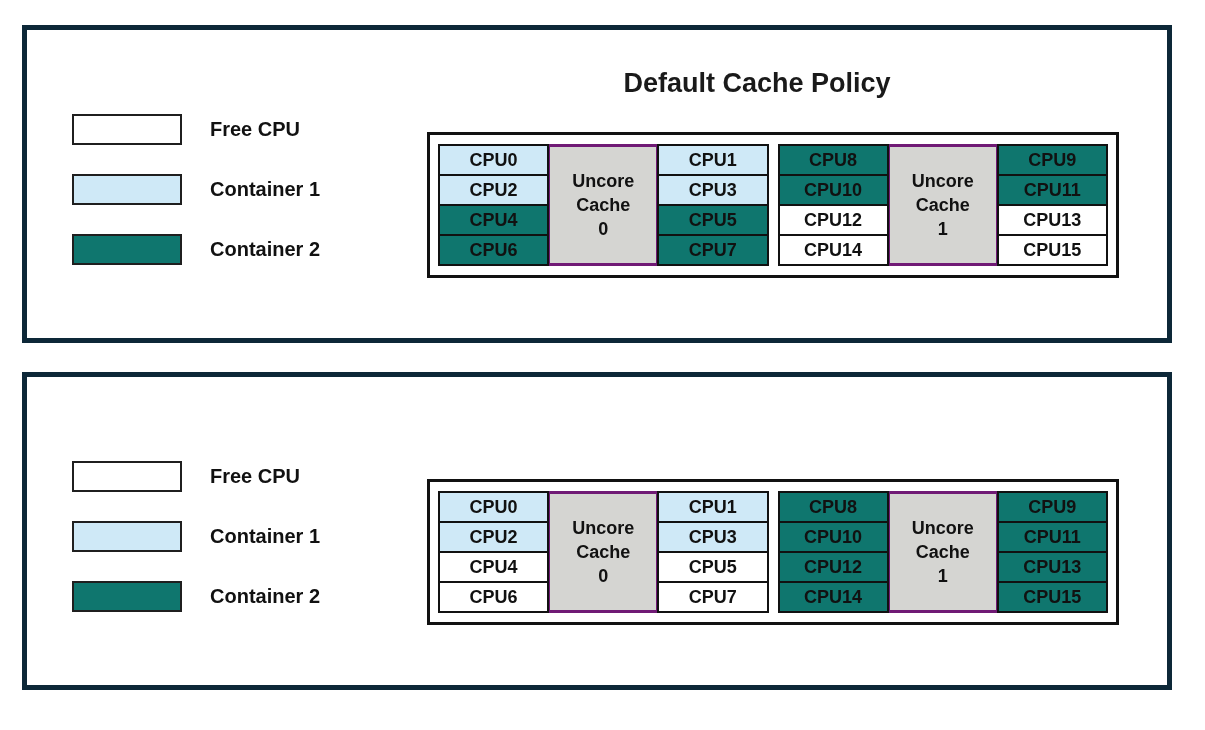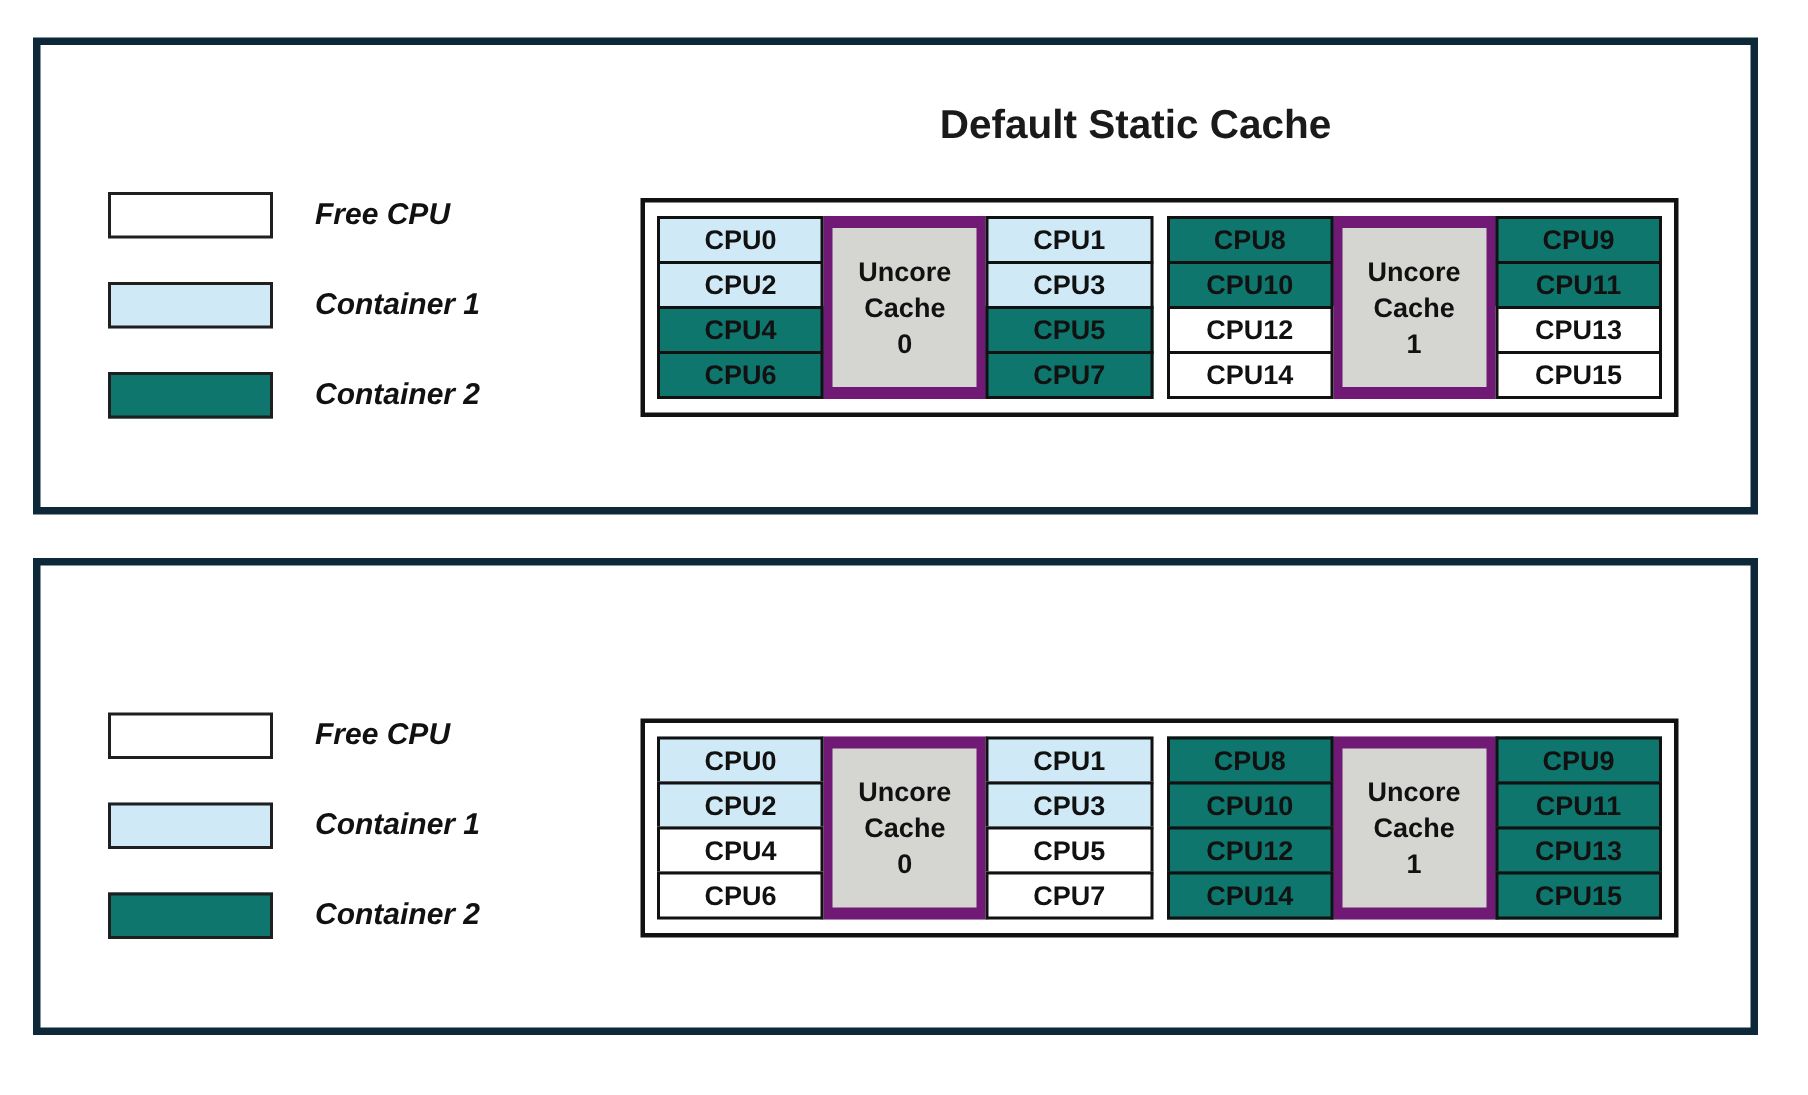--- a/index.html
+++ b/index.html
@@ -10,55 +10,55 @@
   .panel {
     position:absolute; left:22px; width:1150px; height:318px;
     border:5px solid #0d2838; background:#ffffff; box-sizing:border-box;
   }
   #panel-0 { top:25px; }
   #panel-1 { top:372px; }
   .panel-title {
     position:absolute; left:320px; width:820px; top:38px; margin:0;
     text-align:center; font-size:27px; font-weight:700; color:#1a1a1a;
   }
-  .legend { position:absolute; left:45px; top:98px;font-style:italic; }
+  .legend { position:absolute; left:45px; top:84px; }
   .legend-row { display:flex; align-items:center; height:31px; margin-bottom:29px; }
   .swatch {
     width:110px; height:31px; border:2px solid #1f1f1f;
     box-sizing:border-box; margin-right:28px; flex:none;
   }
   .legend-label { font-size:20px; font-weight:700; color:#111; white-space:nowrap; }
   .diagram {
     position:absolute; left:400px; top:102px; width:692px; height:146px;
     border:3px solid #111; box-sizing:border-box; padding:9px 8px;
     display:flex; gap:9px; background:#ffffff;
   }
   .group { flex:1; display:flex; }
   .cpu-col { flex:1; display:flex; flex-direction:column; position:relative; z-index:1; }
   .cpu-cell {
     flex:1; border:2px solid #111; box-sizing:border-box;
     display:flex; align-items:center; justify-content:center;
     font-size:18px; font-weight:700; color:#111; white-space:nowrap;
   }
   .cpu-cell + .cpu-cell { margin-top:-2px; }
   .cache-cell {
-    width:112px; flex:none; border:8px solid #701a75; box-sizing:border-box;
+    width:112px; flex:none; border:3px solid #701a75; box-sizing:border-box;
     margin:0 -2px; background:#d5d5d2; position:relative; z-index:0;
     display:flex; flex-direction:column; align-items:center; justify-content:center;
     font-size:18px; font-weight:700; color:#111; line-height:1.35; text-align:center;
   }
   [data-state="free"] { background:#ffffff; }
   [data-state="container1"] { background:#cfe9f7; }
   [data-state="container2"] { background:#0f766e; }
 </style>
 </head>
 <body>
 
 <section class="panel" id="panel-0">
-  <h2 class="panel-title">Default Static Cache</h2>
+  <h2 class="panel-title">Default Cache Policy</h2>
 
   <div class="legend">
     <div class="legend-row">
       <span class="swatch" data-state="free"></span>
       <span class="legend-label">Free CPU</span>
     </div>
     <div class="legend-row">
       <span class="swatch" data-state="container1"></span>
       <span class="legend-label">Container 1</span>
     </div>

